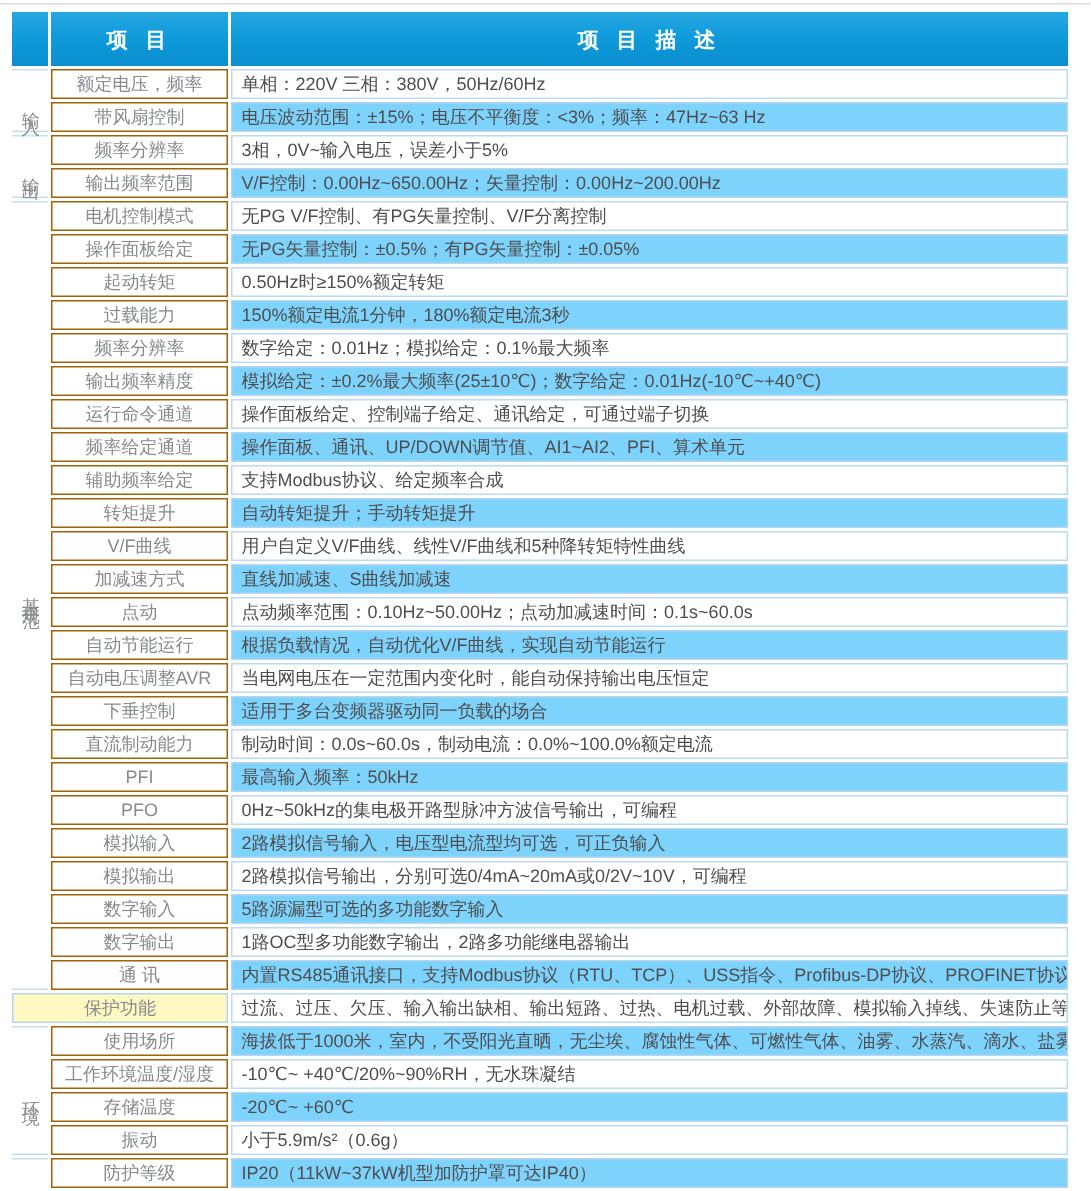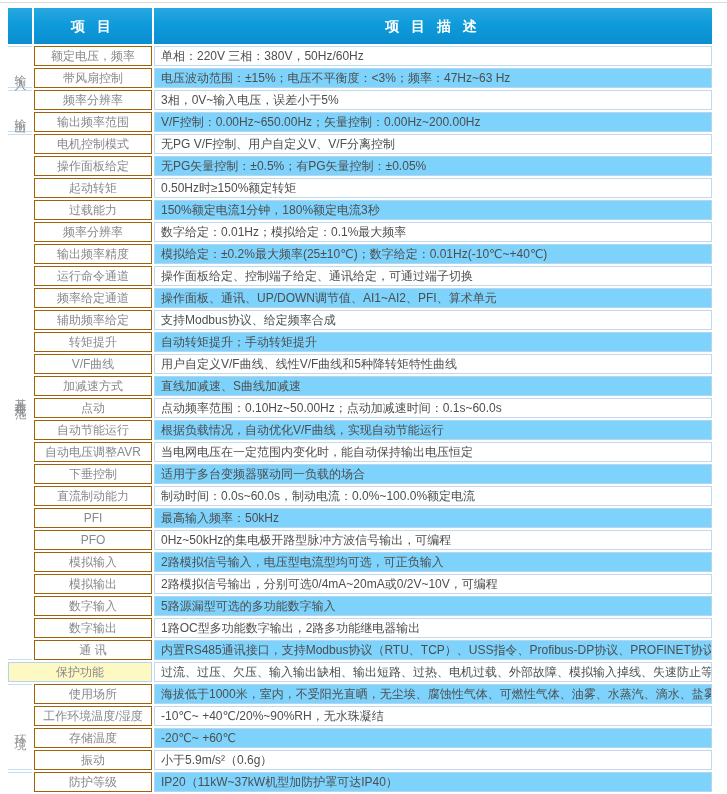--- a/index.html
+++ b/index.html
@@ -120,21 +120,21 @@
           <td class="item">频率分辨率</td>
           <td class="desc">3相，0V~输入电压，误差小于5%</td>
         </tr>
         <tr class="blue">
           <td class="item">输出频率范围</td>
           <td class="desc">V/F控制：0.00Hz~650.00Hz；矢量控制：0.00Hz~200.00Hz</td>
         </tr>
         <tr>
           <td class="cat" rowspan="24"><span class="vtext">基本规范</span></td>
           <td class="item">电机控制模式</td>
-          <td class="desc">无PG V/F控制、用户自定义V、V/F分离控制</td>
+          <td class="desc">无PG V/F控制、有PG矢量控制、V/F分离控制</td>
         </tr>
         <tr class="blue">
           <td class="item">操作面板给定</td>
           <td class="desc">无PG矢量控制：±0.5%；有PG矢量控制：±0.05%</td>
         </tr>
         <tr>
           <td class="item">起动转矩</td>
           <td class="desc">0.50Hz时≥150%额定转矩</td>
         </tr>
         <tr class="blue">

